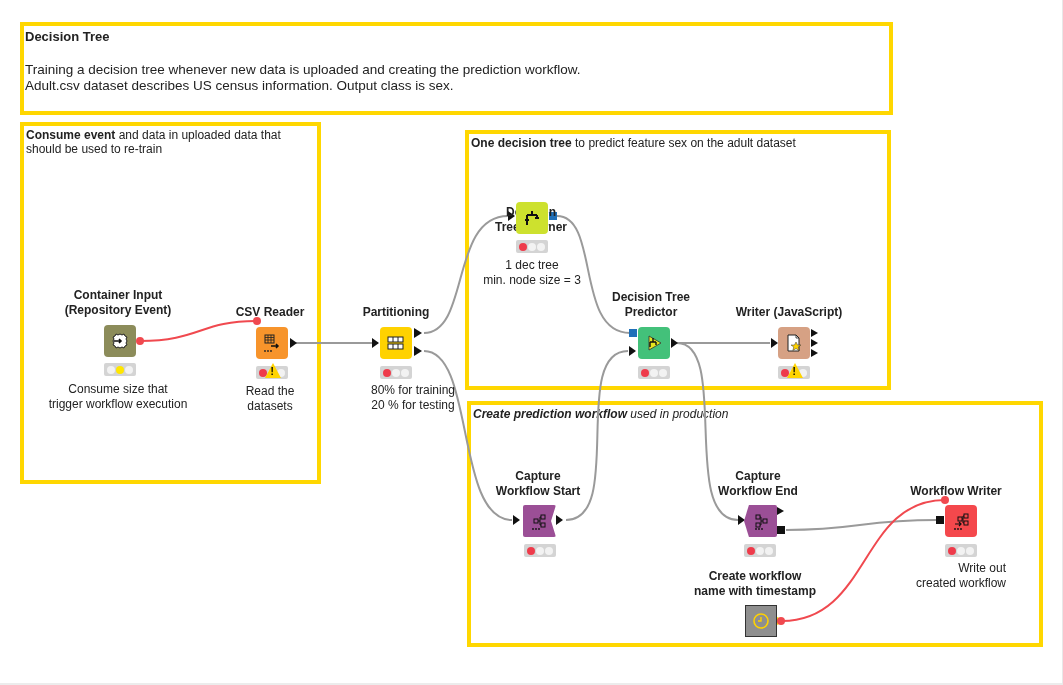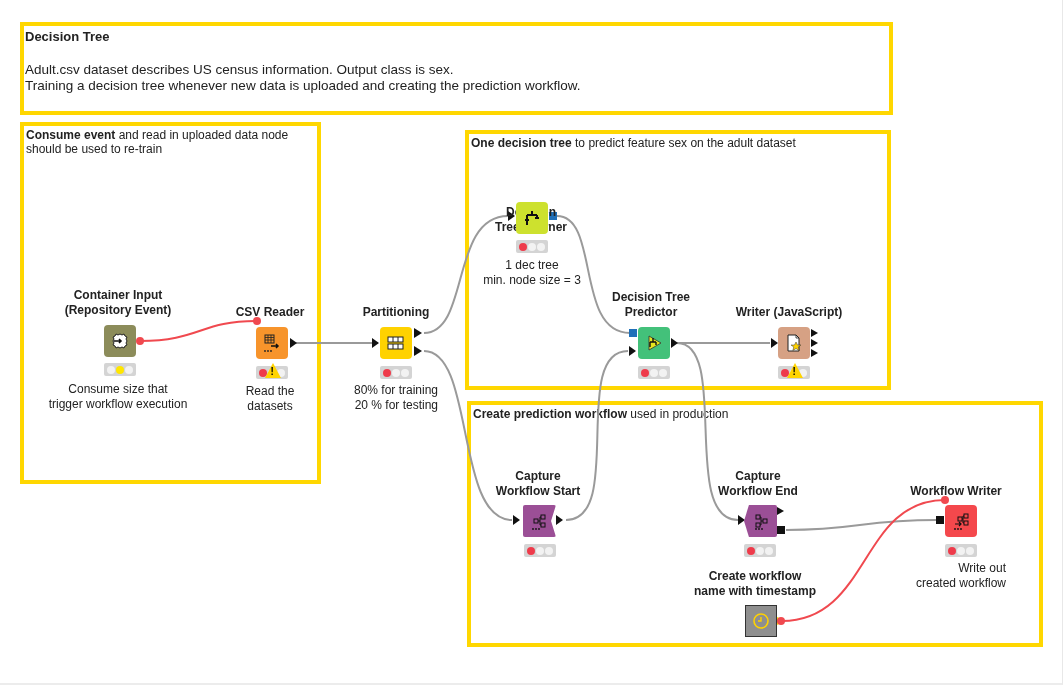--- a/index.html
+++ b/index.html
@@ -25,34 +25,34 @@
   .warn-mark { position:absolute; left:14.5px; top:1px; font-size:10px; font-weight:bold; color:#000; line-height:10px; }
 </style>
 </head>
 <body>
 
 <div class="canvas"></div>
 
 <div class="annot" id="a-main" style="left:20px;top:22px;width:873px;height:93px;">
   <div class="title">Decision Tree</div>
   <div class="desc">
+    <div>Training a decision tree whenever new data is uploaded and creating the prediction workflow.</div>
     <div>Adult.csv dataset describes US census information. Output class is sex.</div>
-    <div>Training a decision tree whenever new data is uploaded and creating the prediction workflow.</div>
   </div>
 </div>
 
 <div class="annot" style="left:20px;top:122px;width:301px;height:362px;">
-  <div class="txt" style="width:280px;"><b>Consume event</b><span> and read in uploaded data node should be used to re-train</span></div>
+  <div class="txt" style="width:280px;"><b>Consume event</b><span> and data in uploaded data that should be used to re-train</span></div>
 </div>
 
 <div class="annot" style="left:465px;top:130px;width:426px;height:260px;">
   <div class="txt"><b>One decision tree</b><span> to predict feature sex on the adult dataset</span></div>
 </div>
 
-<div class="annot" style="left:467px;top:401px;width:576px;height:246px;">
+<div class="annot" style="left:467px;top:401px;width:576px;height:246px;font-style:italic;">
   <div class="txt"><b>Create prediction workflow</b><span> used in production</span></div>
 </div>
 
 <svg class="edges" width="1063" height="685">
 
   <path d="M140,341 C200,341 200,321 257,321" stroke="#f0494f" stroke-width="2" fill="none"></path>
 
   <path d="M296,343 L378,343" stroke="#9a9a9a" stroke-width="2" fill="none"></path>
 
   <path d="M424,333 C470,333 450,216 508,216" stroke="#9a9a9a" stroke-width="2" fill="none"></path>
@@ -152,21 +152,21 @@
         <path d="M7 2 V7 M12 2 V7" stroke="#222"></path>
         <rect x="2" y="9" width="15" height="5" fill="#fff" stroke="#222" stroke-width="1"></rect>
         <path d="M7 9 V14 M12 9 V14" stroke="#222"></path>
       </svg>
   </div>
   <div class="status" style="left:380px;top:366px;">
       <span class="l l1 red"></span>
       <span class="l l2"></span>
       <span class="l l3"></span>
     </div>
-  <div class="ndesc" style="left:396px;top:383px;text-align:right;">
+  <div class="ndesc" style="left:413px;top:383px;">
     <div>80% for training</div>
     <div>20 % for testing</div>
   </div>
 </div>
 
 <div class="node">
   <div class="nlabel" style="left:531px;top:165px;margin-top:40px;">
     <div>Decision</div>
     <div>Tree Learner</div>
   </div>

